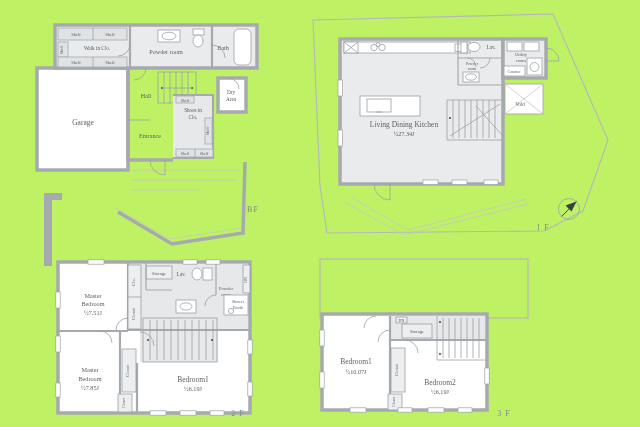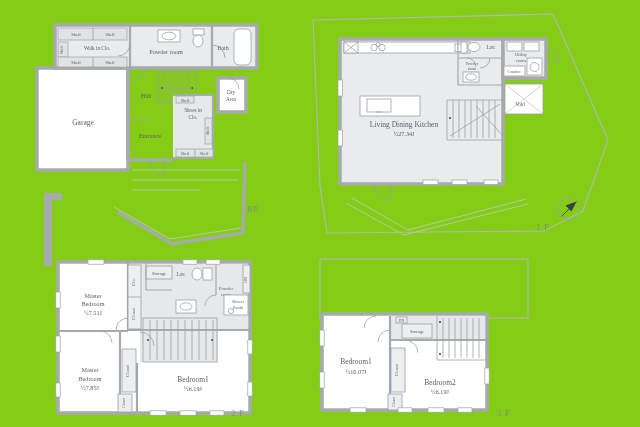--- a/index.html
+++ b/index.html
@@ -1,16 +1,16 @@
 <!DOCTYPE html>
 <html><head>
 <meta charset="utf-8">
 <style>
   html,body{margin:0;padding:0;background:#ffffff;}
-  #canvas{position:relative;width:640px;height:427px;background:#84cc16;overflow:hidden;
+  #canvas{position:relative;width:640px;height:427px;background:#bef264;overflow:hidden;
           font-family:"Liberation Serif","DejaVu Serif",serif;}
   svg{position:absolute;left:0;top:0;}
   svg text{font-family:"Liberation Serif","DejaVu Serif",serif;fill:#5c6165;text-anchor:middle;}
   .t7{font-size:7.5px;}
   .t6{font-size:6.2px;}
   .t5{font-size:5.2px;}
   .t45{font-size:4.6px;}
   .t4{font-size:4px;}
   .tf{font-size:8px;fill:#83888c;letter-spacing:1px;}
   .w35{fill:none;stroke:#a6aaae;stroke-width:3.5;}

